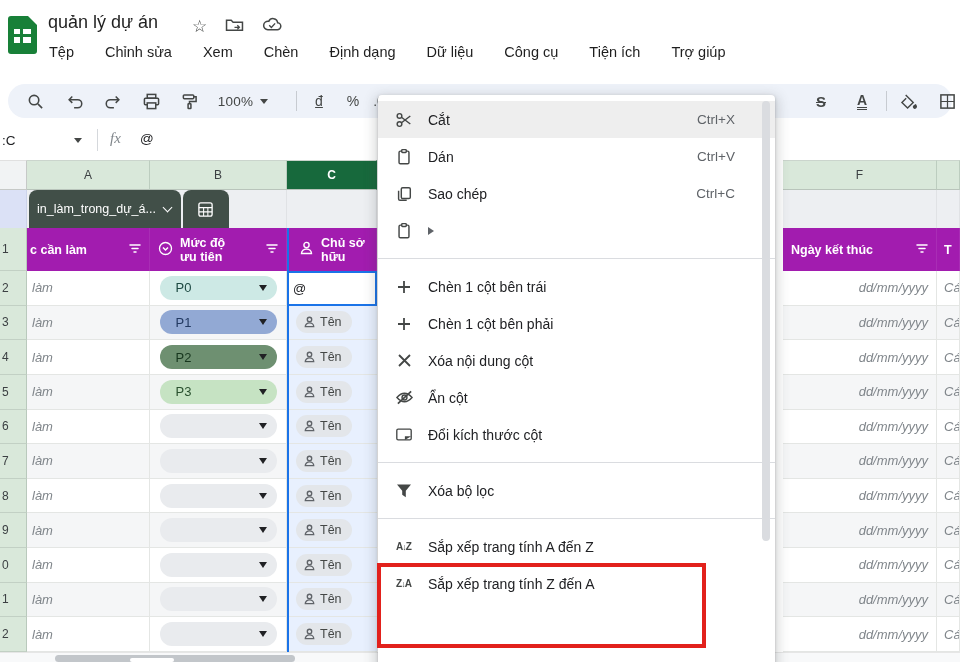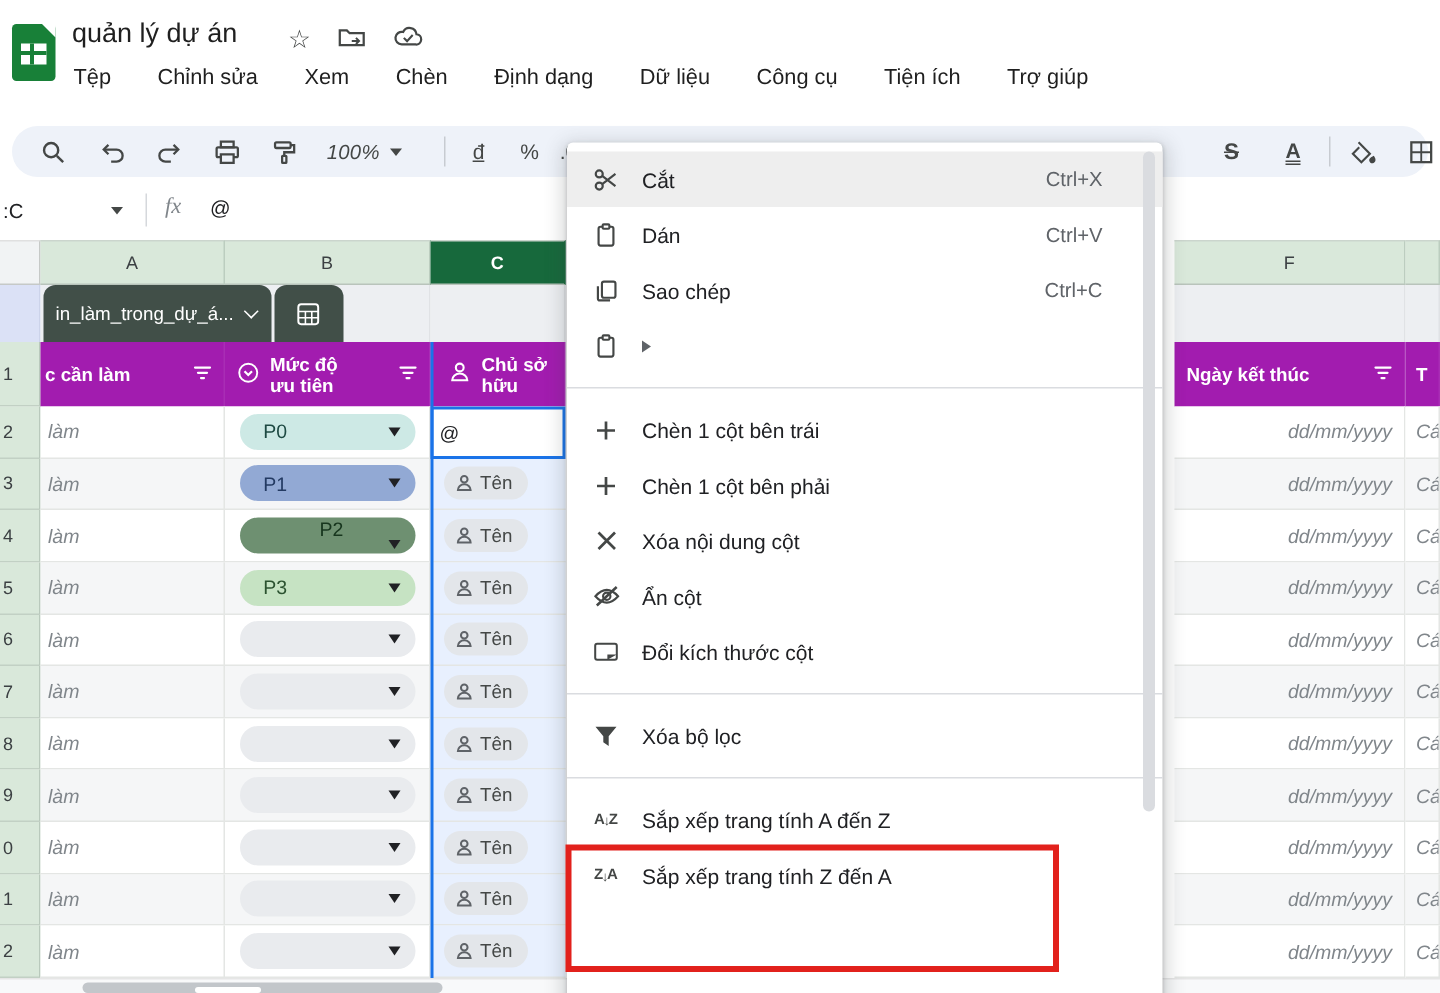--- a/index.html
+++ b/index.html
@@ -21,21 +21,21 @@
   .star-g { font-size:17px; }
   .menubar { position:absolute; left:46px; top:42px; display:flex; gap:25px; font-size:14.5px; color:#1f1f1f; }
   .menubar span { padding:2px 3px; cursor:default; }
 
   
   .toolbar { position:absolute; left:8px; top:84px; width:944px; height:34px; background:#eef2f9; border-radius:20px; }
   .tb { position:absolute; top:0; height:34px; display:flex; align-items:center; justify-content:center; color:#444746; }
   .tb svg { display:block; }
   .tbtxt { font-size:14px; color:#444746; }
   .tbsep { position:absolute; top:7px; width:1px; height:20px; background:#c7cbd1; }
-  .zoomlbl { font-size:13.5px; color:#444746; letter-spacing:.2px;font-style:italic; }
+  .zoomlbl { font-size:13.5px; color:#444746; letter-spacing:.2px; }
   .caret-dn { width:0; height:0; border-left:4px solid transparent; border-right:4px solid transparent; border-top:5px solid #444746; display:inline-block; margin-left:7px; }
   .strike-ic { font-size:15px; text-decoration:line-through; font-weight:bold; }
   .acolor-ic { font-size:14px; font-weight:bold; border-bottom:3px double #444746; line-height:14px; }
 
   
   .fxbar { position:absolute; left:0; top:120px; width:960px; height:40px; background:#fff; }
   .namebox { position:absolute; left:0; top:0; width:96px; height:40px; display:flex; align-items:center; font-size:13.5px; color:#202124; padding-left:2px; }
   .namebox .caret-dn { margin-left:auto; margin-right:14px; }
   .fxdiv { position:absolute; left:97px; top:9px; width:1px; height:22px; background:#d5d8dc; }
   .fxsym { position:absolute; left:110px; top:10px; font-family:"Liberation Serif", serif; font-style:italic; font-size:15px; color:#80868b; }
@@ -291,21 +291,21 @@
             <span class="pcaret"></span>
           </div>
         </div>
       <div class="cell odd" style="justify-content:center;">
           <div class="pill" style="background: rgb(146, 169, 212); color: rgb(35, 58, 98);">
             <span>P1</span>
             <span class="pcaret"></span>
           </div>
         </div>
       <div class="cell" style="justify-content:center;">
-          <div class="pill" style="background: rgb(110, 144, 113); color: rgb(23, 54, 30); flex-direction: column;">
+          <div class="pill" style="background: rgb(110, 144, 113); color: rgb(23, 54, 30);">
             <span>P2</span>
             <span class="pcaret"></span>
           </div>
         </div>
       <div class="cell odd" style="justify-content:center;">
           <div class="pill" style="background: rgb(198, 227, 195); color: rgb(43, 82, 48);">
             <span>P3</span>
             <span class="pcaret"></span>
           </div>
         </div>

